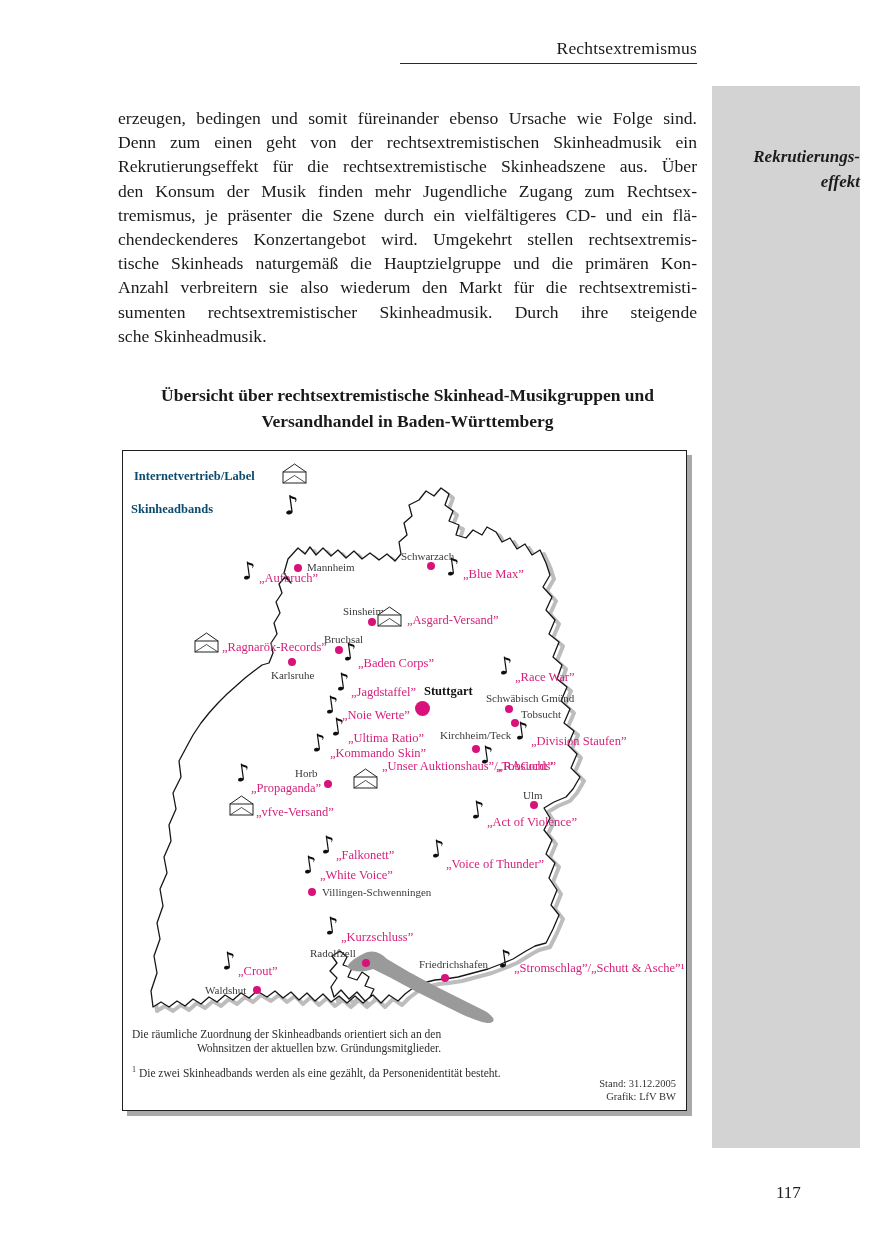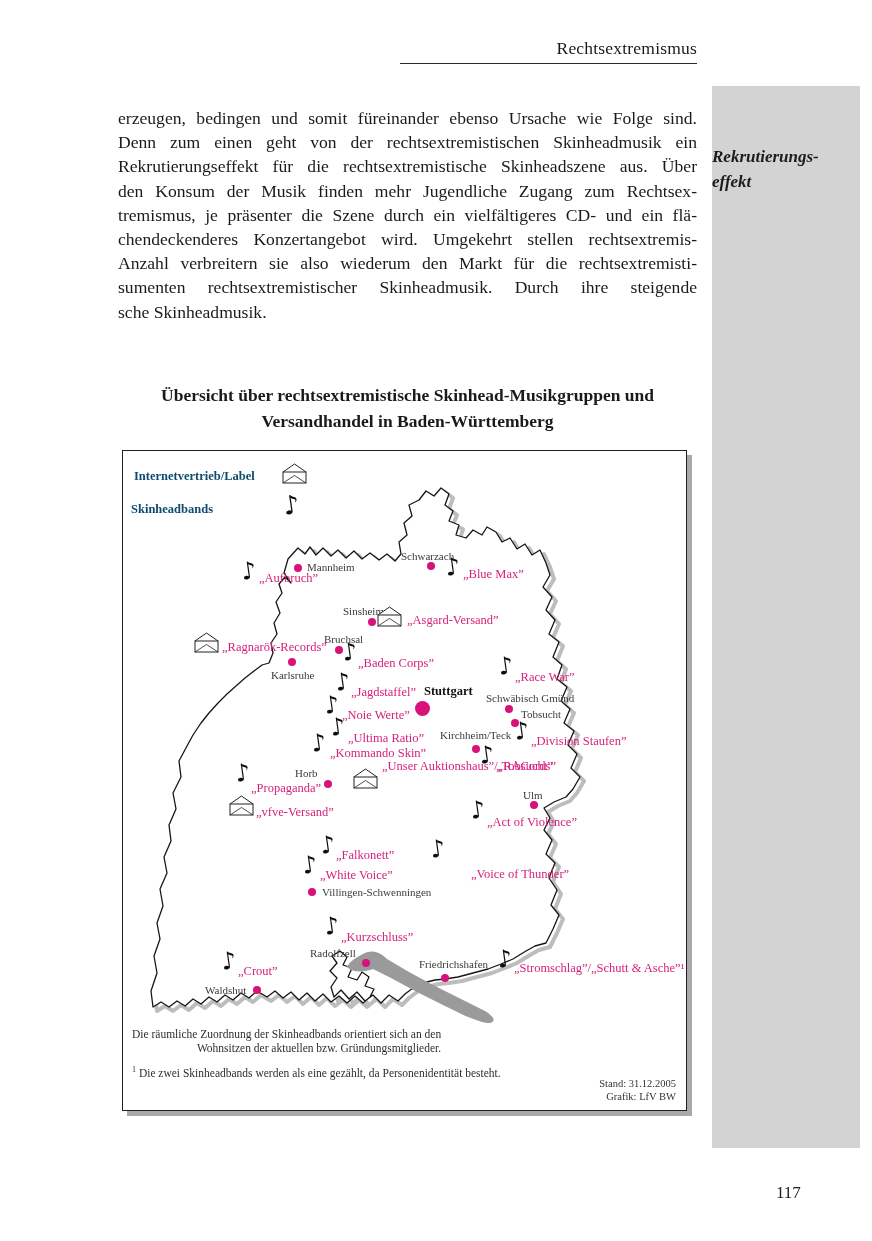--- a/index.html
+++ b/index.html
@@ -6,21 +6,21 @@
   body{
     width:872px;height:1241px;position:relative;background:#ffffff;
     font-family:"Liberation Serif", serif;color:#1a1a1a;overflow:hidden;
   }
   
   .header-title{position:absolute;top:38px;left:400px;width:297px;text-align:right;
     font-size:17.5px;letter-spacing:.2px;}
   .header-rule{position:absolute;top:63px;left:400px;width:297px;height:1px;background:#2a2a2a;}
   
   .sidebar{position:absolute;left:712px;top:86px;width:148px;height:1062px;background:#d3d3d3;}
-  .sidebar-note{position:absolute;top:58px;left:0;width:100%;text-align:left;
+  .sidebar-note{position:absolute;top:58px;left:0;width:100%;text-align:right;
     font-weight:bold;font-style:italic;font-size:17px;line-height:25px;color:#1c1c1c;}
   
   .body-paragraph{position:absolute;left:118px;top:106px;width:579px;font-size:17.6px;}
   .bline{text-align:justify;text-align-last:justify;line-height:24.2px;white-space:normal;}
   .bline.last{text-align:center;text-align-last:left;}
   
   .figure-title{position:absolute;left:118px;top:382px;width:579px;text-align:center;
     font-weight:bold;font-size:17.5px;line-height:26px;}
   
   .map-box{position:absolute;left:122px;top:450px;width:563px;height:659px;background:#fff;
@@ -57,20 +57,21 @@
   </div>
 </div>
 
 <div class="body-paragraph">
     <div class="bline">erzeugen, bedingen und somit füreinander ebenso Ursache wie Folge sind.</div>
     <div class="bline">Denn zum einen geht von der rechtsextremistischen Skinheadmusik ein</div>
     <div class="bline">Rekrutierungseffekt für die rechtsextremistische Skinheadszene aus. Über</div>
     <div class="bline">den Konsum der Musik finden mehr Jugendliche Zugang zum Rechtsex-</div>
     <div class="bline">tremismus, je präsenter die Szene durch ein vielfältigeres CD- und ein flä-</div>
     <div class="bline">chendeckenderes Konzertangebot wird. Umgekehrt stellen rechtsextremis-</div>
+    <div class="bline">tische Skinheads naturgemäß die Hauptzielgruppe und die primären Kon-</div>
     <div class="bline">Anzahl verbreitern sie also wiederum den Markt für die rechtsextremisti-</div>
     <div class="bline">sumenten rechtsextremistischer Skinheadmusik. Durch ihre steigende</div>
     <div class="bline last">sche Skinheadmusik.</div>
   </div>
 
 <div class="figure-title">
   <div>Übersicht über rechtsextremistische Skinhead-Musikgruppen und</div>
   <div>Versandhandel in Baden-Württemberg</div>
 </div>
 
@@ -173,21 +174,21 @@
       <span class="band-label" style="left: 207px; top: 295px;">„Kommando Skin”</span>
       <span class="note" style="left: 356px; top: 292px;">♪</span>
       <span class="band-label" style="left: 373px; top: 308px;">„Tobsucht”</span>
       <span class="note" style="left: 112px; top: 310px;">♪</span>
       <span class="band-label" style="left: 128px; top: 330px;">„Propaganda”</span>
       <span class="note" style="left: 347px; top: 347px;">♪</span>
       <span class="band-label" style="left: 364px; top: 364px;">„Act of Violence”</span>
       <span class="note" style="left: 197px; top: 382px;">♪</span>
       <span class="band-label" style="left: 213px; top: 397px;">„Falkonett”</span>
       <span class="note" style="left: 307px; top: 386px;">♪</span>
-      <span class="band-label" style="left: 323px; top: 416px; margin-left: 25px;">„Voice of Thunder”</span>
+      <span class="band-label" style="left: 323px; top: 406px;">„Voice of Thunder”</span>
       <span class="note" style="left: 179px; top: 402px;">♪</span>
       <span class="band-label" style="left: 197px; top: 417px;">„White Voice”</span>
       <span class="note" style="left: 201px; top: 463px;">♪</span>
       <span class="band-label" style="left: 218px; top: 479px;">„Kurzschluss”</span>
       <span class="note" style="left: 98px; top: 498px;">♪</span>
       <span class="band-label" style="left: 115px; top: 513px;">„Crout”</span>
       <span class="note" style="left: 374px; top: 496px;">♪</span>
       <span class="band-label" style="left: 391px; top: 510px;">„Stromschlag”/„Schutt &amp; Asche”¹</span>
       <span class="env" style="left: 253px; top: 155px;">
   <svg width="27" height="21" viewBox="0 0 27 21">

